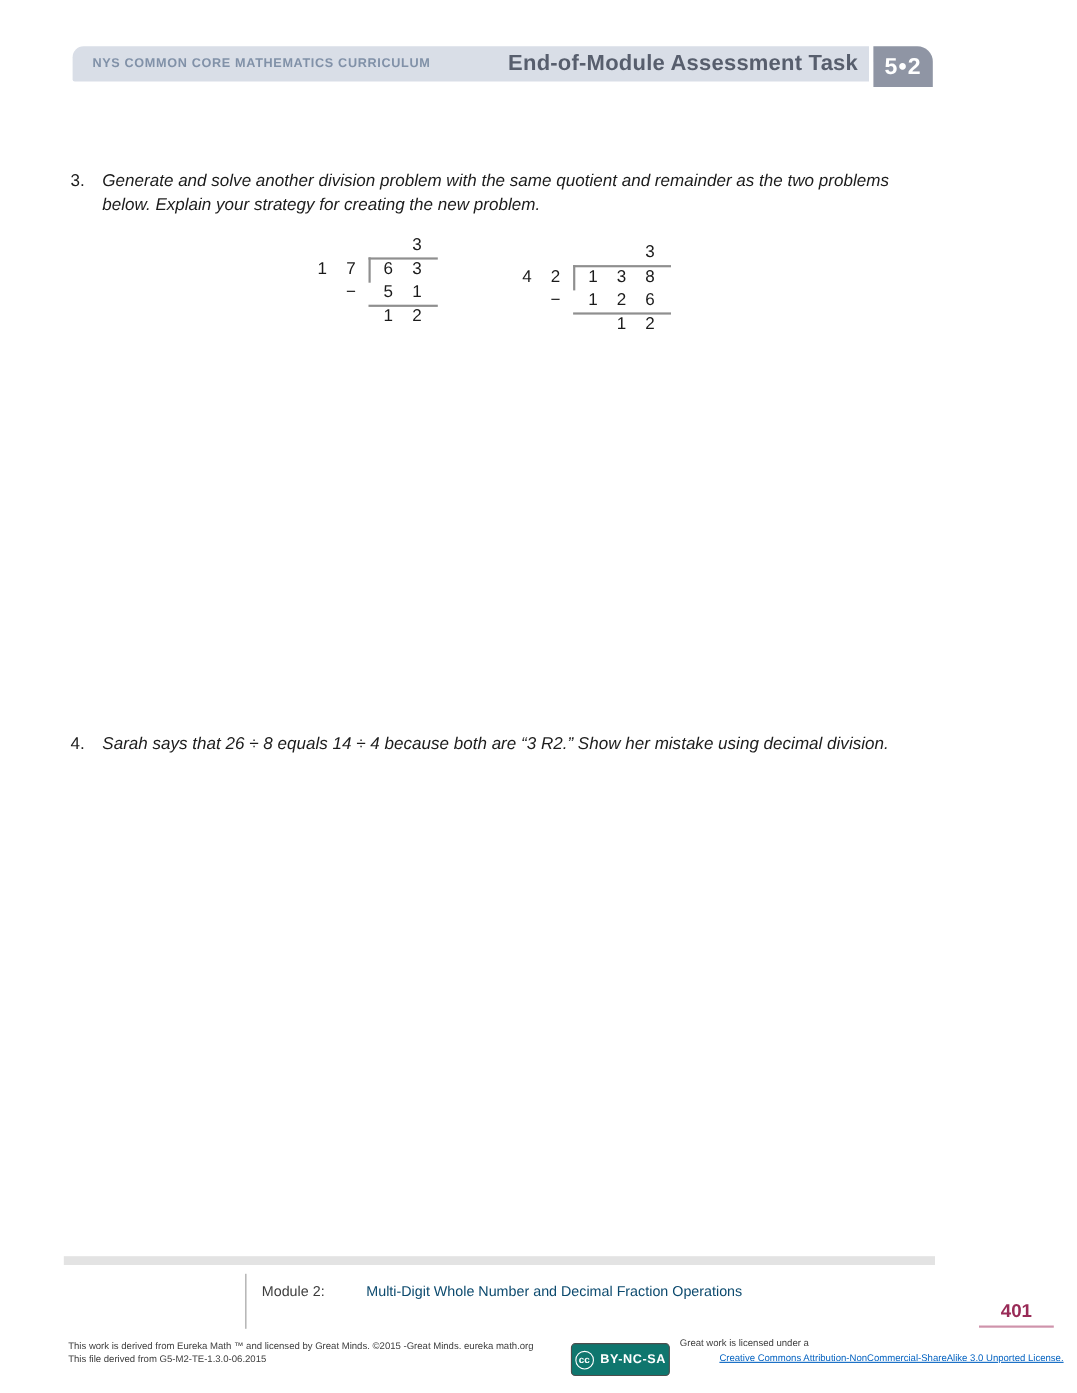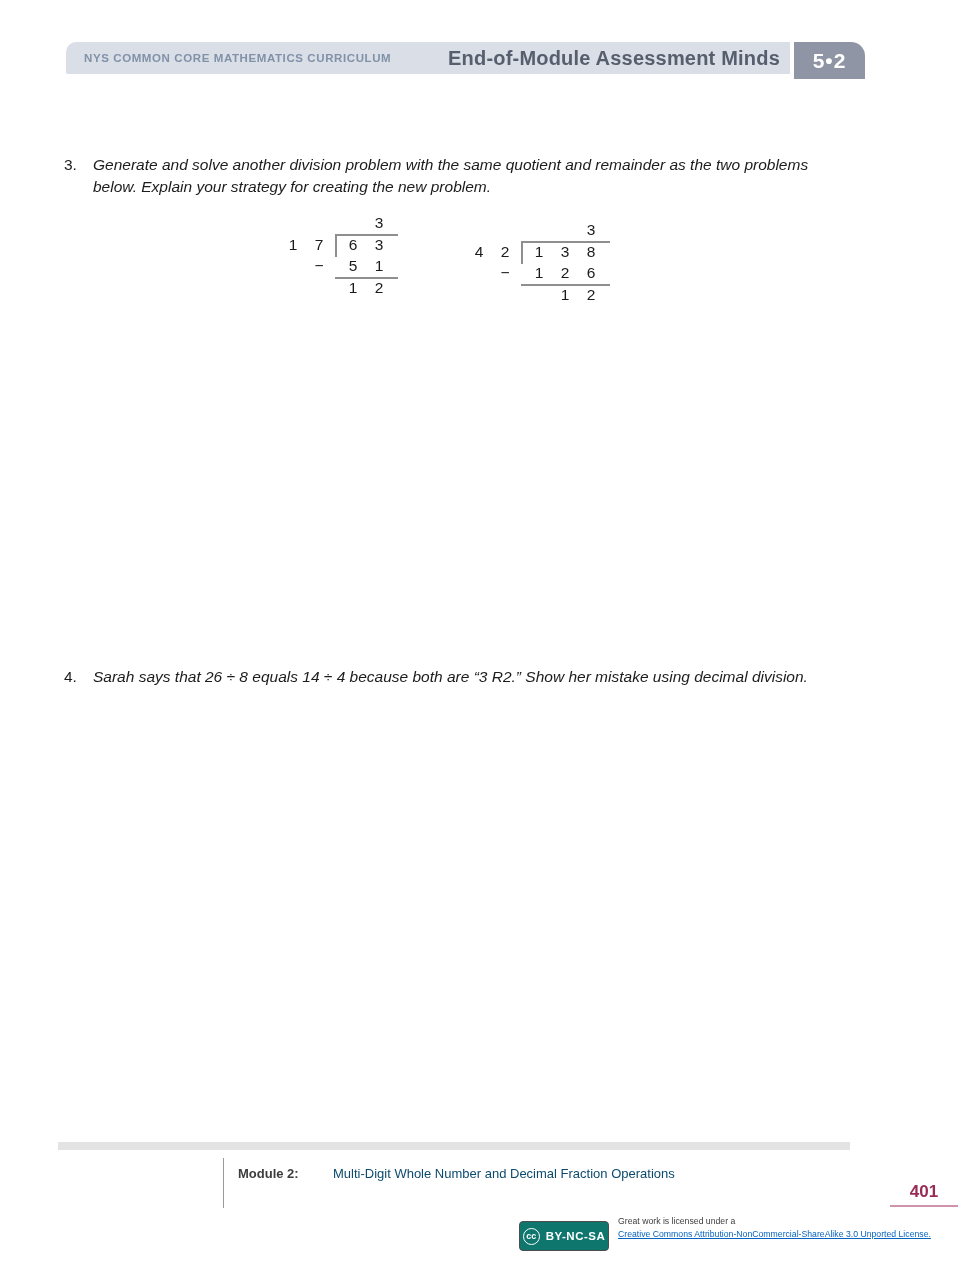--- a/index.html
+++ b/index.html
@@ -18,21 +18,21 @@
     display:flex;align-items:center;justify-content:space-between;
     padding:0 10px 0 18px;box-sizing:border-box;
   }
   .curriculum{
     font-size:11.5px;font-weight:bold;letter-spacing:.6px;color:#8191a8;text-align:center;
   }
   .assessment-title{
     font-size:20px;font-weight:bold;color:#575e6d;letter-spacing:.2px;
   }
   .module-badge{
-    position:absolute;left:794px;top:42px;width:71px;height:37px;
+    position:absolute;left:794px;top:42px;width:54px;height:37px;
     background:#8f95a4;border-radius:0 14px 0 0;
     color:#ffffff;font-size:21px;font-weight:bold;
     display:flex;align-items:center;justify-content:center;letter-spacing:1px;
   }
   
   .question{
     position:absolute;left:64px;width:792px;
     display:flex;font-size:15.5px;line-height:21.5px;color:#1c1c1c;
   }
   .qnum{flex:0 0 29px;}
@@ -54,21 +54,21 @@
   }
   .eureka-logo{
     position:absolute;left:60px;top:1161px;
     font-weight:bold;font-size:27px;line-height:22px;letter-spacing:-.5px;color:#191919;
   }
   .eureka-logo .tm{font-size:8px;vertical-align:super;letter-spacing:0;}
   .footer-vrule{
     position:absolute;left:223px;top:1158px;width:1px;height:50px;background:#9a9a9a;
   }
   .module-label{
-    position:absolute;left:238px;top:1166px;font-size:13px;font-weight:bold;color:#3d3d3d;
+    position:absolute;left:238px;top:1166px;font-size:13px;font-weight:normal;color:#3d3d3d;
   }
   .module-title{
     position:absolute;left:333px;top:1166px;font-size:13px;color:#0c4a6e;
   }
   .engage-logo{
     position:absolute;left:686px;top:1164px;color:#242424;white-space:nowrap;
     font-family:"DejaVu Sans",sans-serif;
   }
   .engage-main{font-size:37px;letter-spacing:-1px;}
   .engage-sup{font-size:22px;font-weight:bold;position:relative;top:-15px;letter-spacing:-1px;}
@@ -85,30 +85,30 @@
     color:#ffffff;box-sizing:border-box;text-decoration:none;
   }
   .cc-circle{
     width:15px;height:15px;border:1.5px solid #ffffff;border-radius:50%;
     font-size:9px;font-weight:bold;line-height:15px;text-align:center;
   }
   .cc-text{font-size:11.5px;font-weight:bold;letter-spacing:.5px;}
   .license-right{
     position:absolute;left:618px;top:1215px;font-size:8.7px;line-height:12.5px;color:#3d3d3d;
   }
-  .license-link{color:#0563c1;text-decoration:underline;cursor:pointer;}
+  .license-link{color:#0563c1;text-decoration:underline;cursor:pointer;margin-left:36px;}
 </style>
 </head>
 <body>
 
 <div class="page">
 
   <div class="header-bar">
     <span class="curriculum">NYS COMMON CORE MATHEMATICS CURRICULUM</span>
-    <span class="assessment-title">End-of-Module Assessment Minds</span>
+    <span class="assessment-title">End-of-Module Assessment Task</span>
   </div>
   <div class="module-badge">5•2</div>
 
   <div class="question" id="q3">
     <span class="qnum">3.</span>
     <span class="qtext">Generate and solve another division problem with the same quotient and remainder as the two problems below.  Explain your strategy for creating the new problem.</span>
   </div>
 
   <div class="division" id="division-0" style="width: 118px; height: 86px;">
       <span class="dcell" style="left: 86px; top: 0px;">3</span>
@@ -154,20 +154,24 @@
   <div class="footer-vrule"></div>
   <div class="module-label">Module 2:</div>
   <div class="module-title">Multi-Digit Whole Number and Decimal Fraction Operations</div>
 
 
   <div class="page-number-block">
     <div class="page-number">401</div>
     <div class="page-number-rule"></div>
   </div>
 
+  <div class="license-left">
+    <span>This work is derived from Eureka Math ™ and licensed by Great Minds. ©2015 -Great Minds. eureka math.org</span><br>
+    <span>This file derived from G5-M2-TE-1.3.0-06.2015</span>
+  </div>
 
   <a class="cc-badge">
     <span class="cc-circle">cc</span>
     <span class="cc-text">BY-NC-SA</span>
   </a>
 
   <div class="license-right">
     <span>Great work is licensed under a</span><br>
     <span class="license-link">Creative Commons Attribution-NonCommercial-ShareAlike 3.0 Unported License.</span>
   </div>

